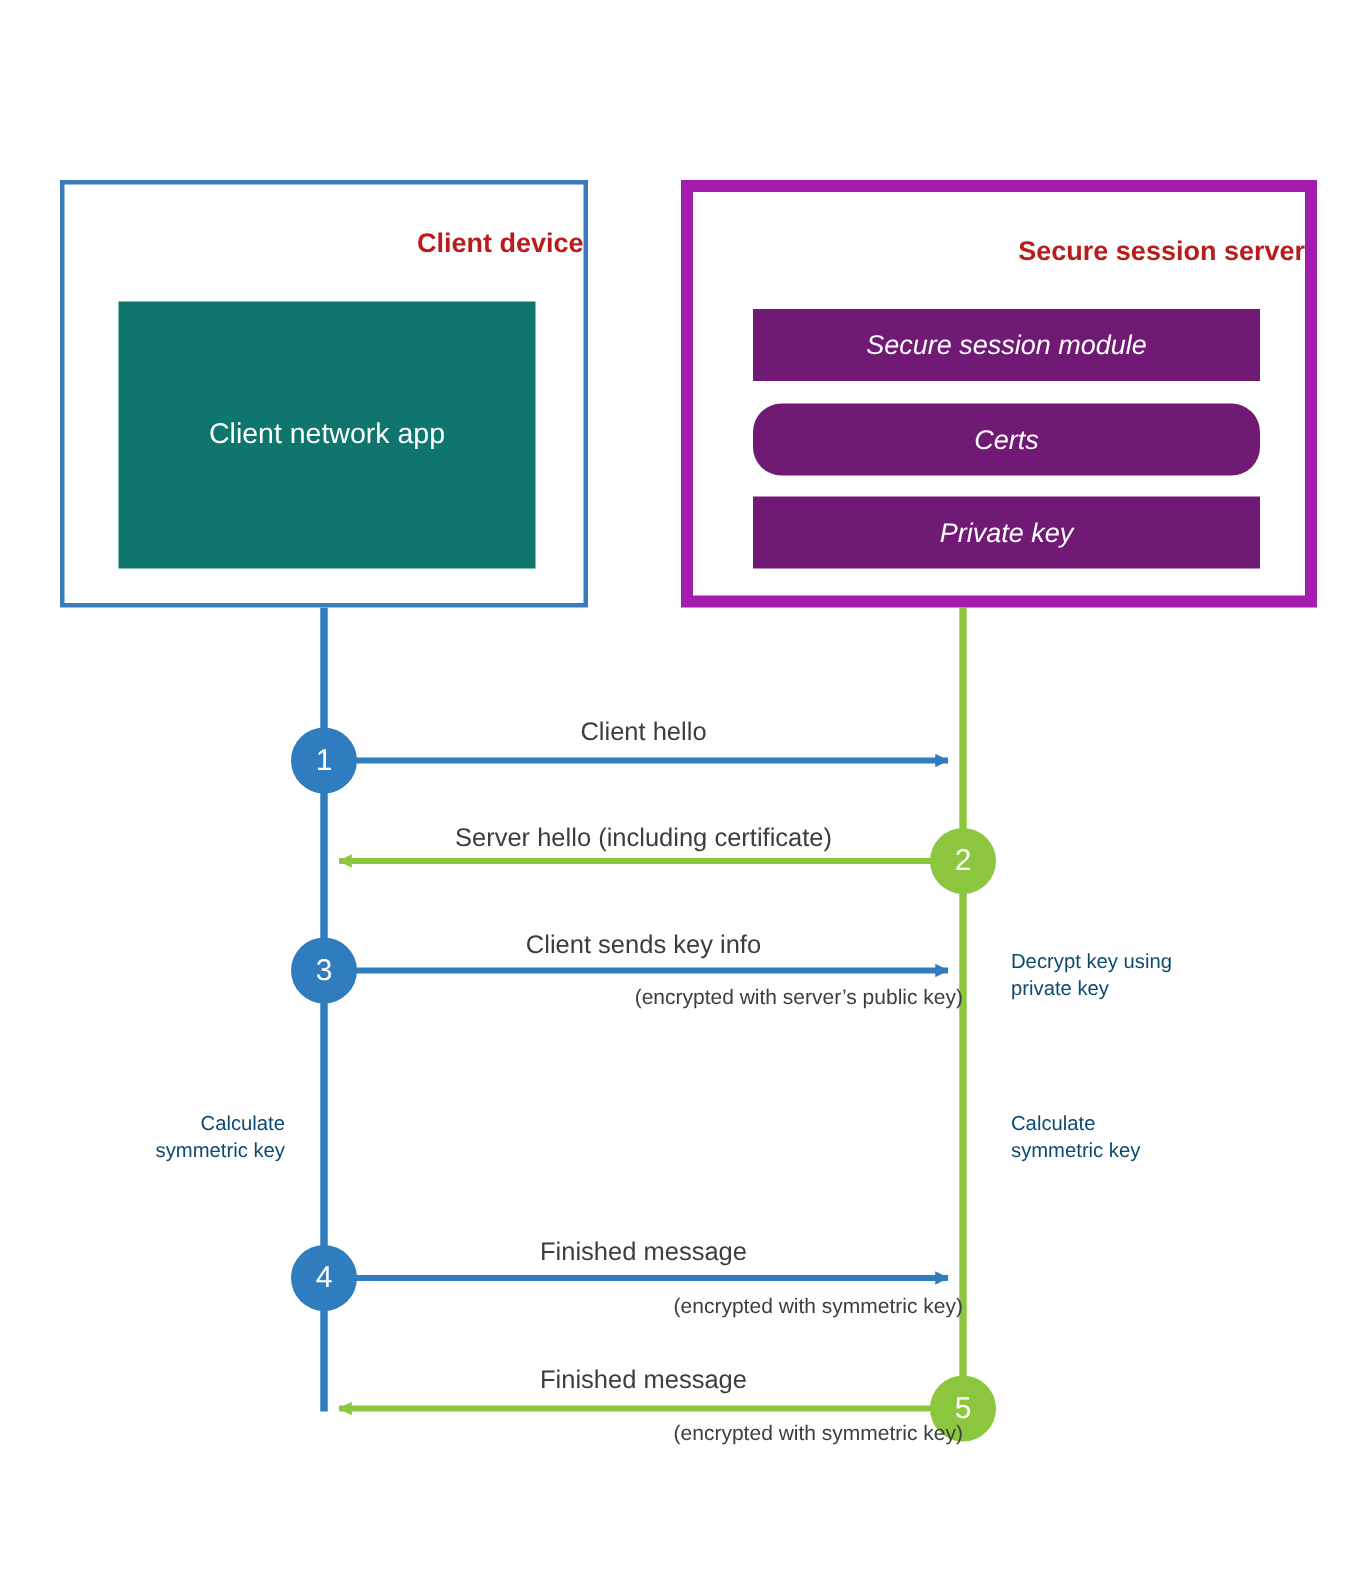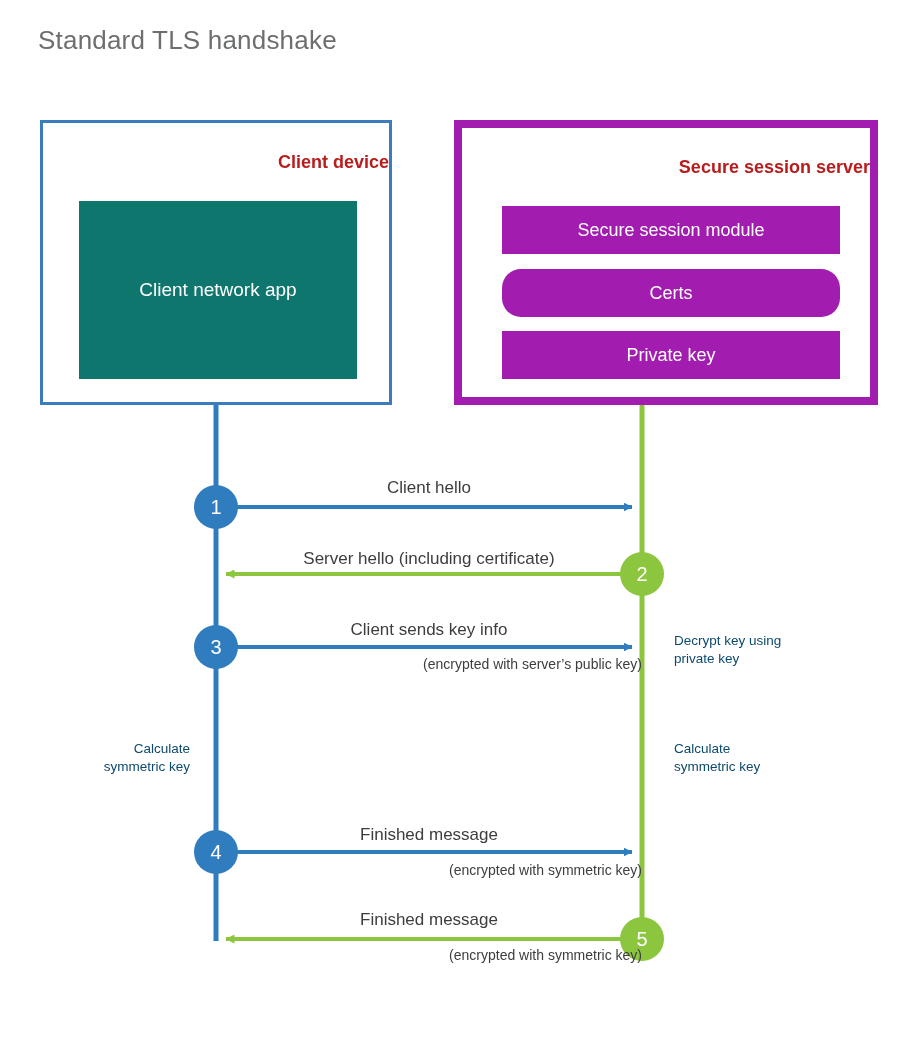--- a/index.html
+++ b/index.html
@@ -86,28 +86,29 @@
     line-height: 1.35;
     padding: 0 12px;
     box-sizing: border-box;
   }
 
   .server-bar {
     position: absolute;
     left: 40px;
     width: 338px;
     height: 48px;
-    background: #a21caf;
+    background: #701a75;
     color: #ffffff;
     font-size: 18px;
     font-weight: 300;
     display: flex;
     align-items: center;
     justify-content: center;
     text-align: center;
+    font-style: italic;
   }
   .server-bar.b0 { top: 78px; }
   .server-bar.b1 { top: 141px; border-radius: 19px; }
   .server-bar.b2 { top: 203px; }
 
   
   .step-circle {
     position: absolute;
     width: 44px;
     height: 44px;
@@ -173,21 +174,20 @@
 
     <line x1="642" y1="574" x2="226" y2="574" stroke="#8cc63f" stroke-width="4" marker-end="url(#arrow-green-left)"></line>
 
     <line x1="216" y1="647" x2="632" y2="647" stroke="#2f7cbe" stroke-width="4" marker-end="url(#arrow-blue-right)"></line>
 
     <line x1="216" y1="852" x2="632" y2="852" stroke="#2f7cbe" stroke-width="4" marker-end="url(#arrow-blue-right)"></line>
 
     <line x1="642" y1="939" x2="226" y2="939" stroke="#8cc63f" stroke-width="4" marker-end="url(#arrow-green-left)"></line>
   </svg>
 
-  <div class="page-title">Standard TLS handshake</div>
 
   <div class="panel" id="client-panel">
     <div class="panel-title">Client device</div>
     <div class="client-app-box">Client network app</div>
   </div>
 
   <div class="panel" id="server-panel">
     <div class="panel-title">Secure session server</div>
     <div class="server-bar b0">Secure session module</div>
     <div class="server-bar b1">Certs</div>

